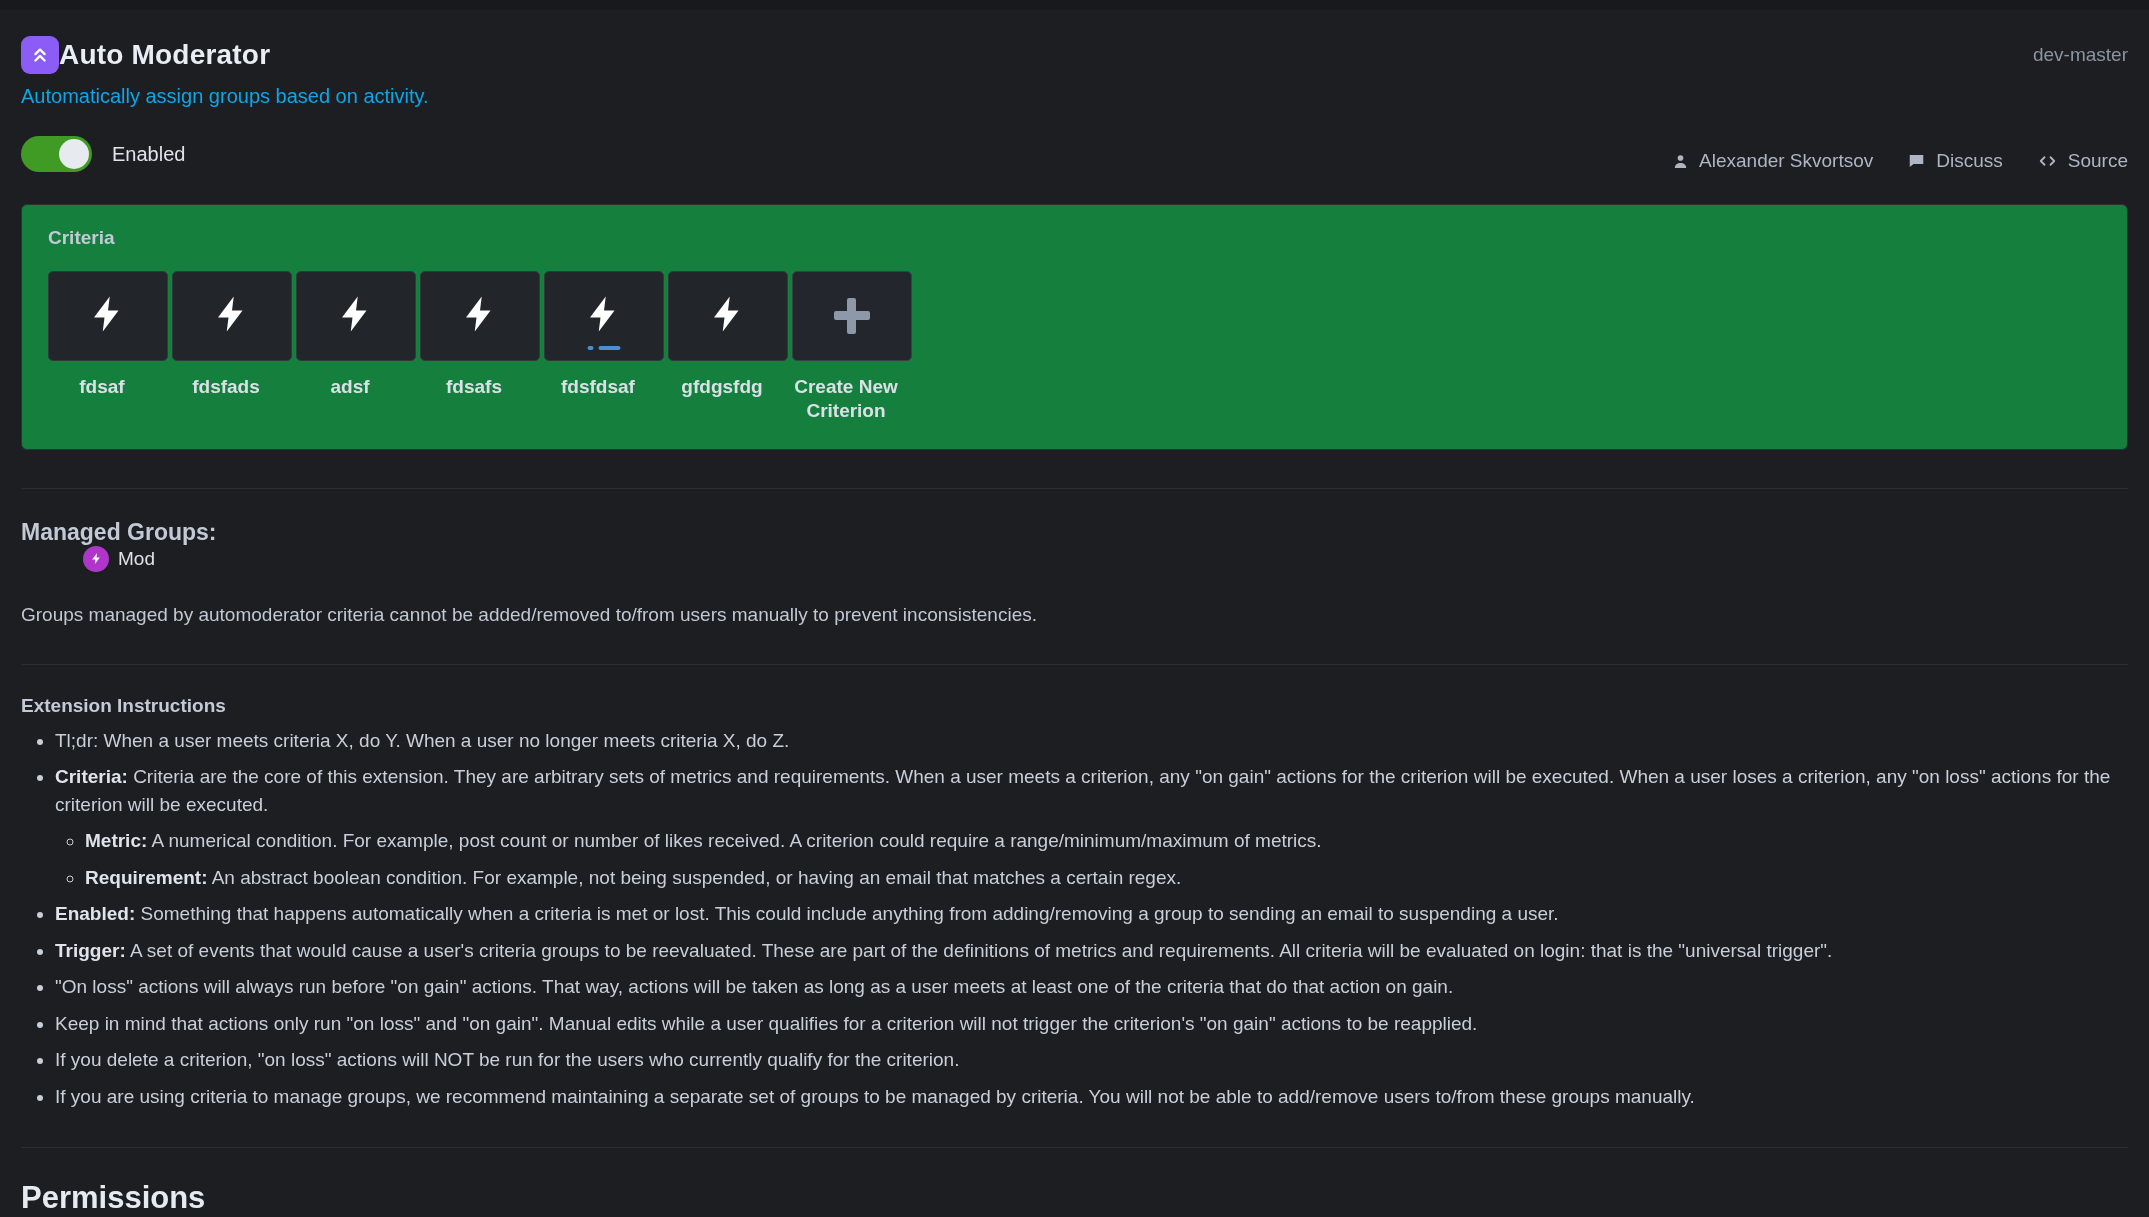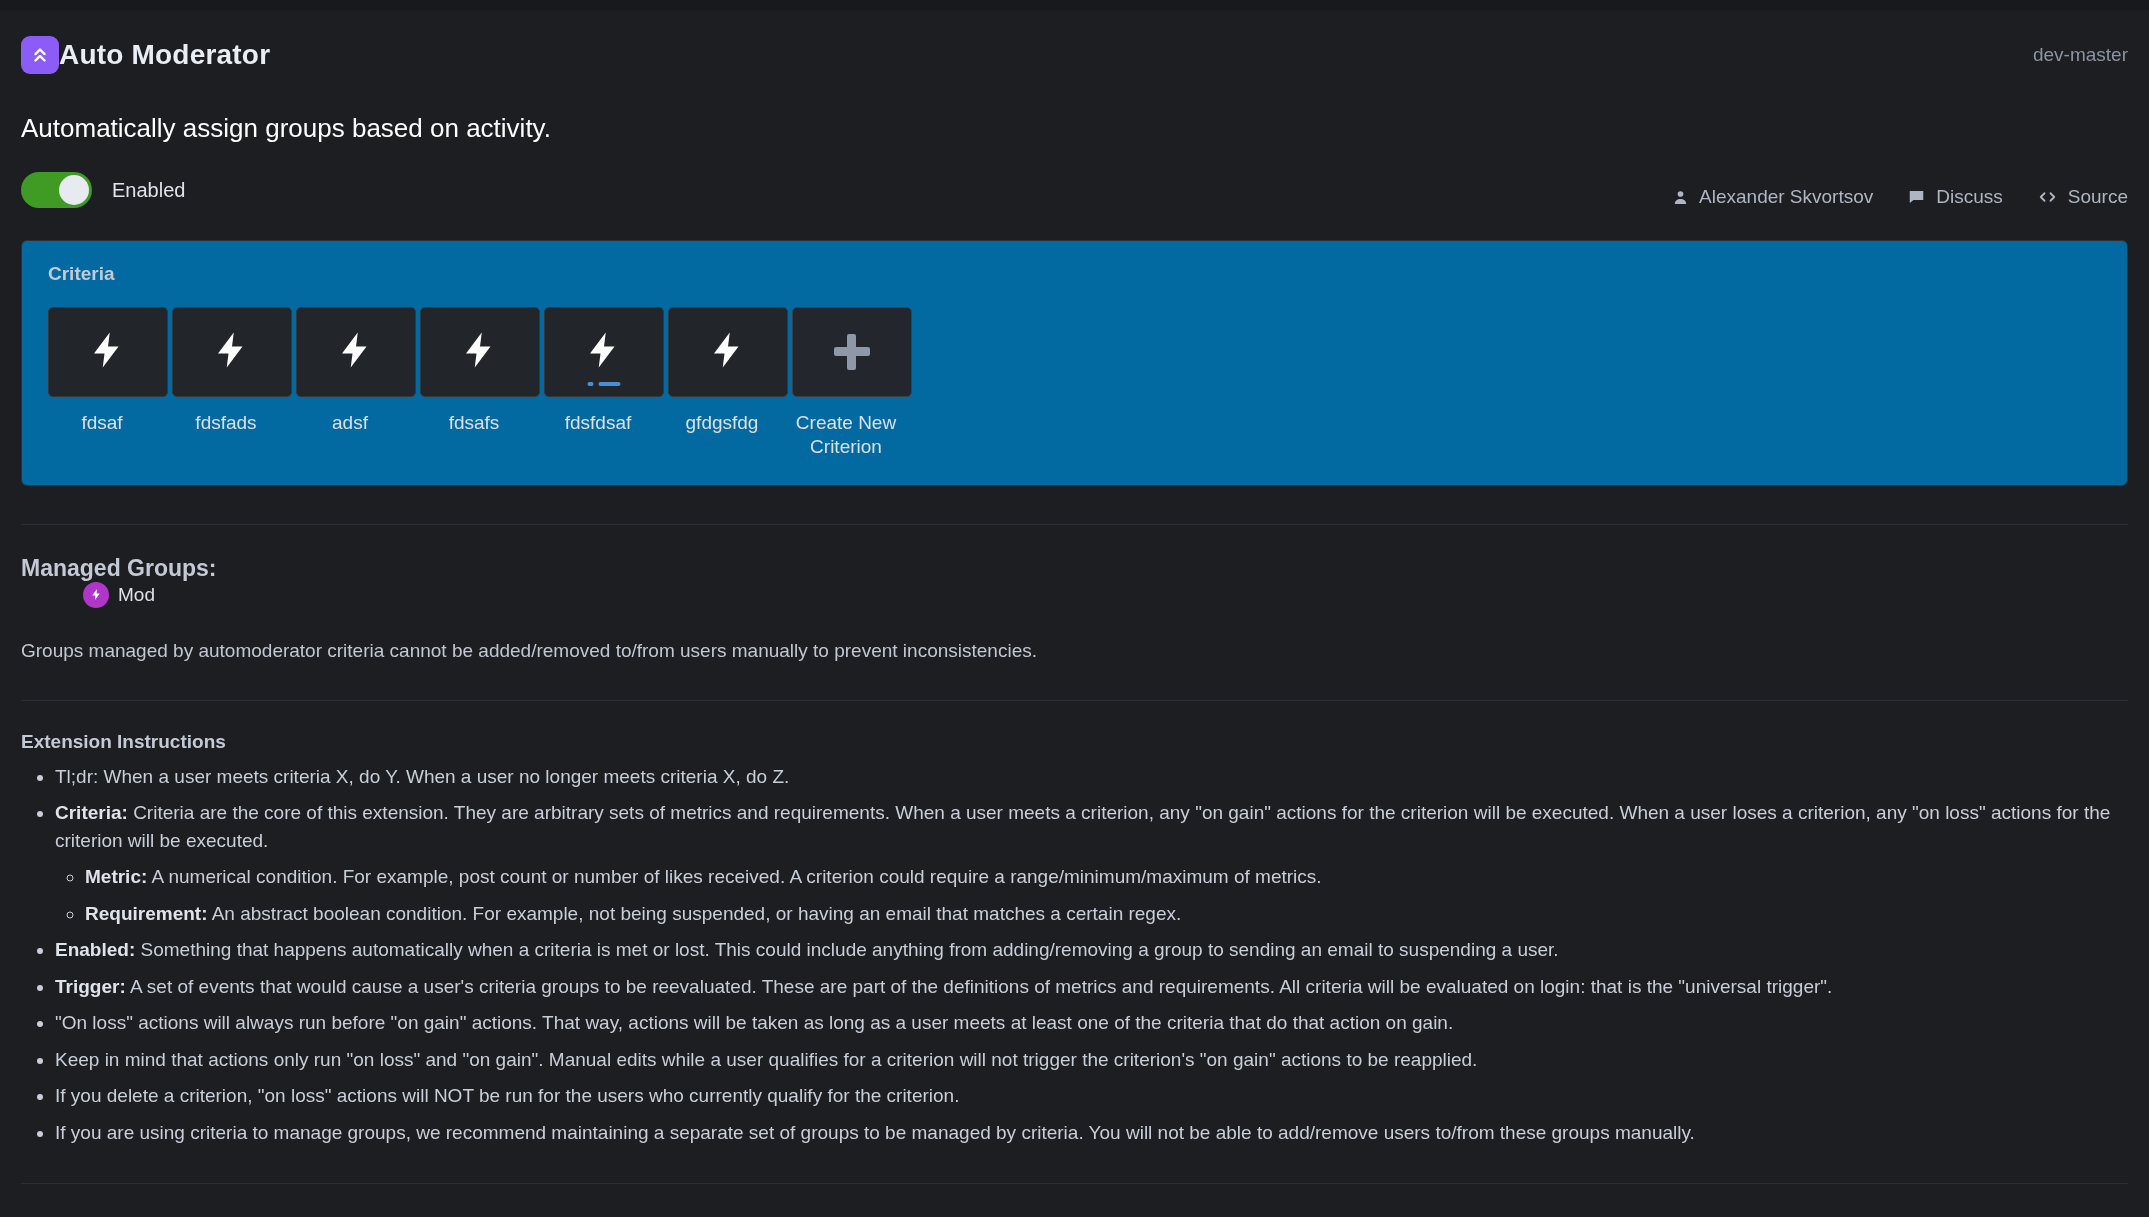--- a/index.html
+++ b/index.html
@@ -51,23 +51,23 @@
     font-weight: bold;
     color: #e9edf4;
     letter-spacing: 0.2px;
   }
   .version {
     margin-left: auto;
     font-size: 19px;
     color: #8b94a3;
   }
   .ext-desc {
-    color: #ffffff;
-    font-size: 26px;
-    margin-top: 39px;
+    color: #0ea5e9;
+    font-size: 20px;
+    margin-top: 11px;
   }
   
   .toggle-row {
     display: flex;
     align-items: center;
     margin-top: 28px;
     padding-bottom: 24px;
   }
   .switch {
     width: 71px;
@@ -107,38 +107,39 @@
     font-size: 19px;
     text-decoration: none;
     cursor: pointer;
   }
   .hdr-link svg { display:block; }
 
   
   .panel {
     border: 1px solid #2c3036;
     border-radius: 6px;
-    background: #0369a1;
+    background: #15803d;
     margin-top: 8px;
     padding: 22px 12px 26px 26px;
   }
   .panel-title {
     font-size: 19px;
     font-weight: bold;
     color: #c3cad6;
     margin-bottom: 22px;
   }
   .criteria-list {
     display: flex;
     align-items: flex-start;
     gap: 16px;
   }
   .criterion {
     width: 108px;
     cursor: pointer;
+    font-weight: bold;
   }
   .criterion .tile {
     width: 120px;
     height: 90px;
     border: 1px solid #33383f;
     border-radius: 5px;
     background: #22262b;
     display: flex;
     align-items: center;
     justify-content: center;

